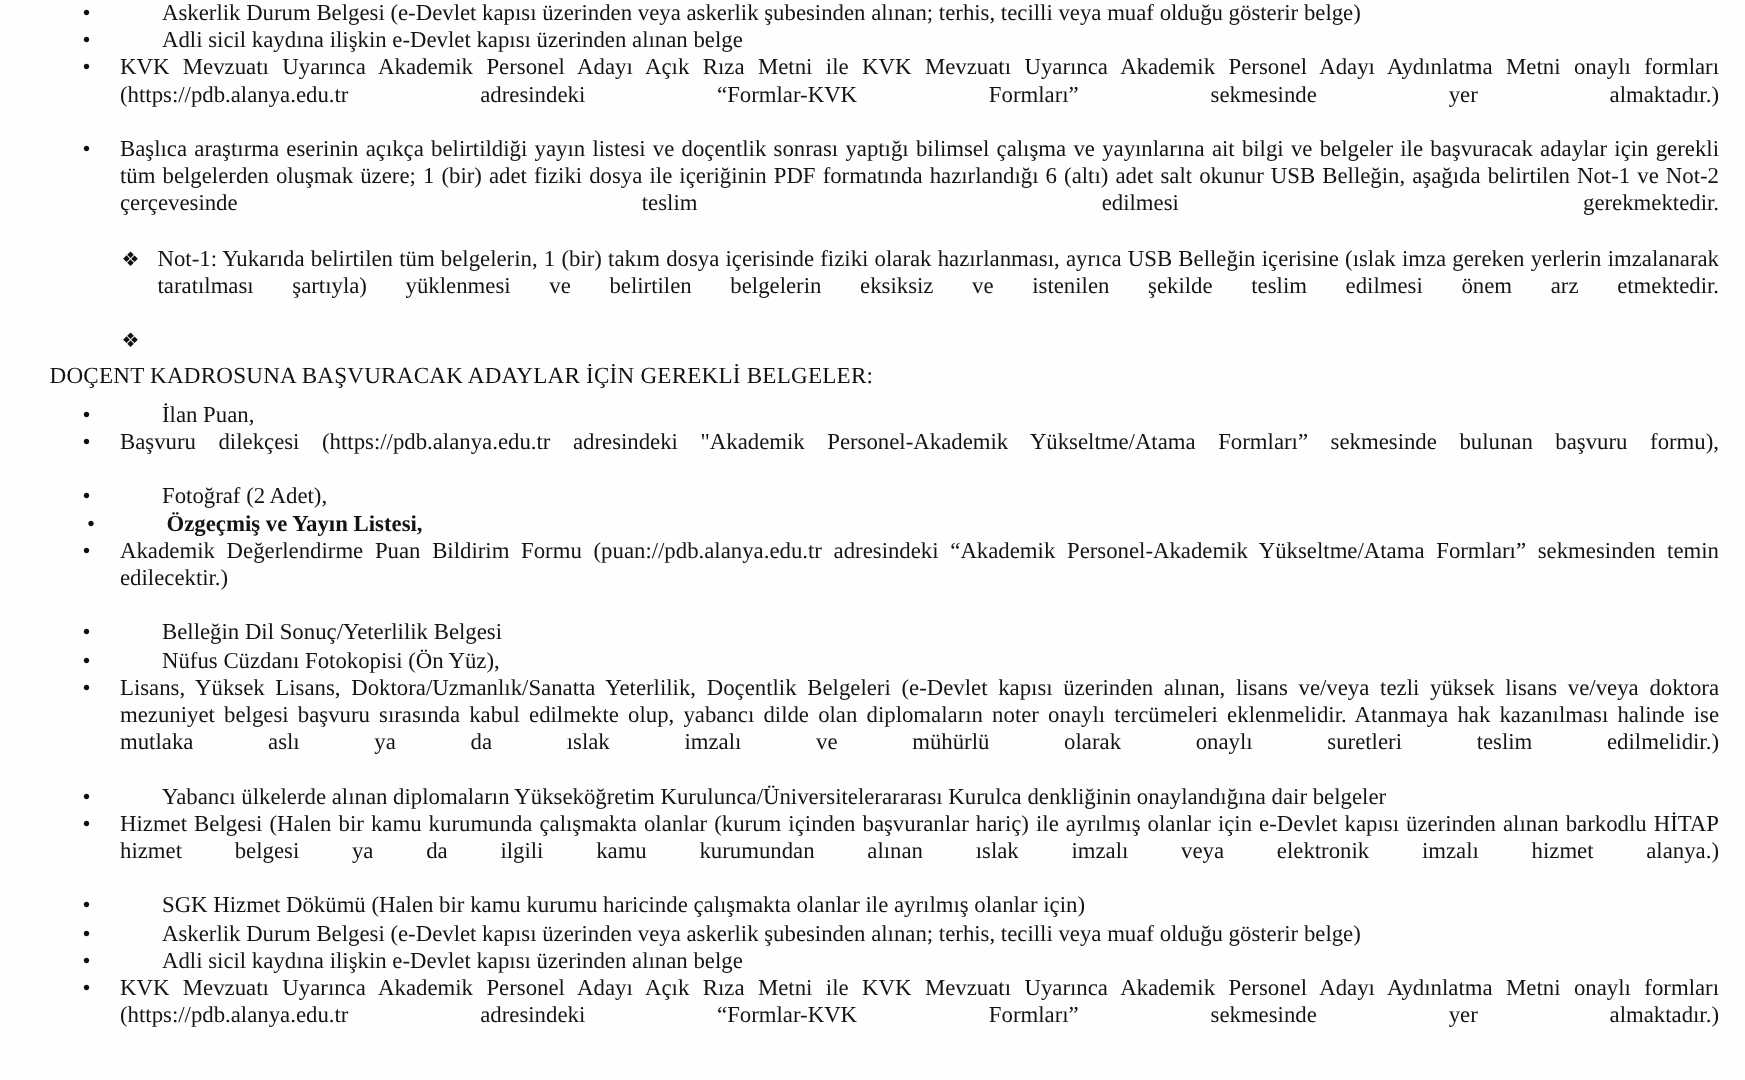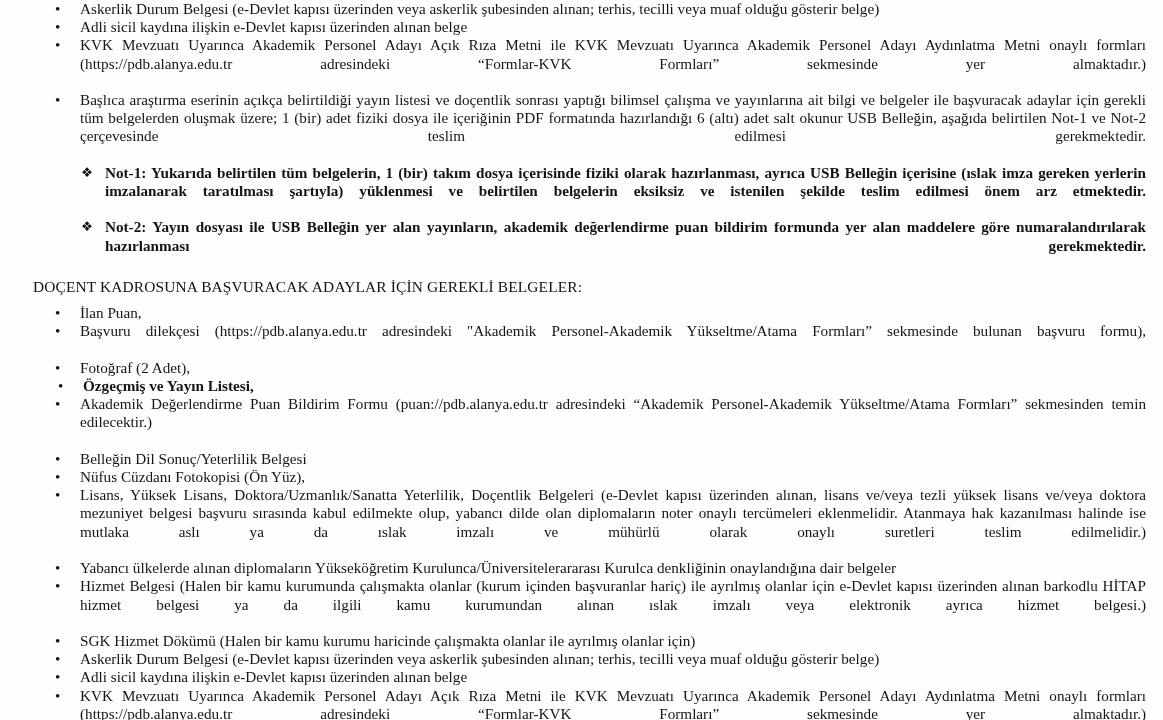--- a/index.html
+++ b/index.html
@@ -67,20 +67,21 @@
     hyphens: none;
   }
   
   .bullet-row > .txt::after {
     content: "";
     display: inline-block;
     width: 100%;
   }
   .no-justify > .txt {
     text-align: left;
+    margin-left: 28px;
   }
   .no-justify > .txt::after { display: none; }
 
   
   .bullet-row.indent-b > .marker { left: 58px; }
   .bullet-row.indent-b > .txt { padding-left: 3px; font-weight: bold; }
 
   
   .sub-row {
     position: relative;
@@ -94,21 +95,20 @@
     top: 0;
     width: 16px;
     font-size: 13.4px;
     line-height: 18.6px;
     color: #101010;
   }
   .sub-row > .txt {
     display: block;
     text-align: justify;
     text-justify: inter-word;
-    font-weight: bold;
   }
   .sub-row > .txt::after {
     content: "";
     display: inline-block;
     width: 100%;
   }
 
   
   .section-heading {
     position: relative;
@@ -151,21 +151,20 @@
         <span class="txt">Başlıca araştırma eserinin açıkça belirtildiği yayın listesi ve doçentlik sonrası yaptığı bilimsel çalışma ve yayınlarına ait bilgi ve belgeler ile başvuracak adaylar için gerekli tüm belgelerden oluşmak üzere; 1 (bir) adet fiziki dosya ile içeriğinin PDF formatında hazırlandığı 6 (altı) adet salt okunur USB Belleğin, aşağıda belirtilen Not-1 ve Not-2 çerçevesinde teslim edilmesi gerekmektedir.</span>
       </div>
 
       <div class="blk sub-row">
         <span class="marker">❖</span>
         <span class="txt">Not-1: Yukarıda belirtilen tüm belgelerin, 1 (bir) takım dosya içerisinde fiziki olarak hazırlanması, ayrıca USB Belleğin içerisine (ıslak imza gereken yerlerin imzalanarak taratılması şartıyla) yüklenmesi ve belirtilen belgelerin eksiksiz ve istenilen şekilde teslim edilmesi önem arz etmektedir.</span>
       </div>
 
       <div class="blk sub-row">
         <span class="marker">❖</span>
-        <span class="txt">Not-2: Yayın dosyası ile USB Belleğin yer alan yayınların, akademik değerlendirme puan bildirim formunda yer alan maddelere göre numaralandırılarak hazırlanması gerekmektedir.</span>
       </div>
 
     </div>
 
     <div class="gap-s"></div>
 
     <div class="section-heading">DOÇENT KADROSUNA BAŞVURACAK ADAYLAR İÇİN GEREKLİ BELGELER:</div>
 
     <div class="gap-m"></div>
 
@@ -211,21 +210,21 @@
         <span class="txt">Lisans, Yüksek Lisans, Doktora/Uzmanlık/Sanatta Yeterlilik, Doçentlik Belgeleri (e-Devlet kapısı üzerinden alınan, lisans ve/veya tezli yüksek lisans ve/veya doktora mezuniyet belgesi başvuru sırasında kabul edilmekte olup, yabancı dilde olan diplomaların noter onaylı tercümeleri eklenmelidir. Atanmaya hak kazanılması halinde ise mutlaka aslı ya da ıslak imzalı ve mühürlü olarak onaylı suretleri teslim edilmelidir.)</span>
       </div>
 
       <div class="blk bullet-row no-justify">
         <span class="marker">•</span>
         <span class="txt">Yabancı ülkelerde alınan diplomaların Yükseköğretim Kurulunca/Üniversitelerararası Kurulca denkliğinin onaylandığına dair belgeler</span>
       </div>
 
       <div class="blk bullet-row">
         <span class="marker">•</span>
-        <span class="txt">Hizmet Belgesi (Halen bir kamu kurumunda çalışmakta olanlar (kurum içinden başvuranlar hariç) ile ayrılmış olanlar için e-Devlet kapısı üzerinden alınan barkodlu HİTAP hizmet belgesi ya da ilgili kamu kurumundan alınan ıslak imzalı veya elektronik ayrıca hizmet belgesi.)</span>
+        <span class="txt">Hizmet Belgesi (Halen bir kamu kurumunda çalışmakta olanlar (kurum içinden başvuranlar hariç) ile ayrılmış olanlar için e-Devlet kapısı üzerinden alınan barkodlu HİTAP hizmet belgesi ya da ilgili kamu kurumundan alınan ıslak imzalı veya elektronik imzalı hizmet alanya.)</span>
       </div>
 
       <div class="blk bullet-row no-justify">
         <span class="marker">•</span>
         <span class="txt">SGK Hizmet Dökümü (Halen bir kamu kurumu haricinde çalışmakta olanlar ile ayrılmış olanlar için)</span>
       </div>
 
       <div class="blk bullet-row no-justify">
         <span class="marker">•</span>
         <span class="txt">Askerlik Durum Belgesi (e-Devlet kapısı üzerinden veya askerlik şubesinden alınan; terhis, tecilli veya muaf olduğu gösterir belge)</span>

